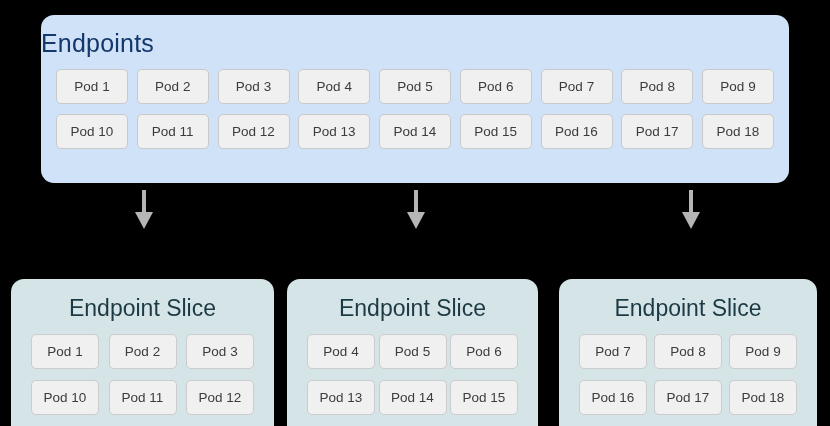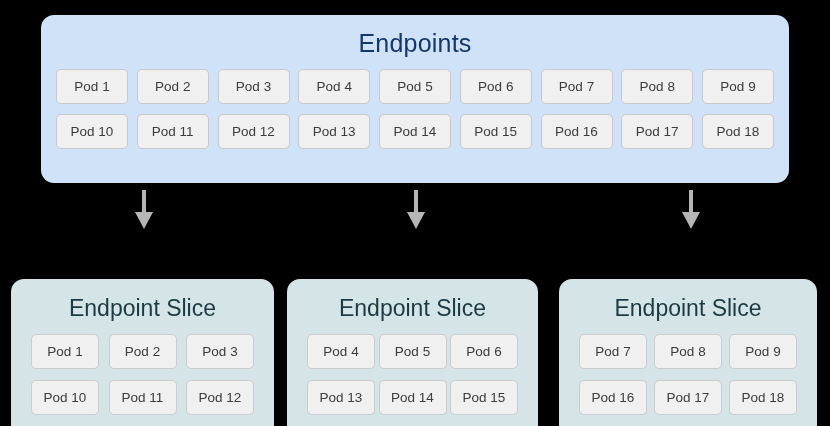--- a/index.html
+++ b/index.html
@@ -20,21 +20,21 @@
     position: absolute;
     left: 41px;
     top: 15px;
     width: 748px;
     height: 168px;
     background: #cfe2f7;
     border-radius: 13px;
     box-sizing: border-box;
   }
   .endpoints-title {
-    text-align: center;
+    text-align: left;
     color: #14386b;
     font-size: 25px;
     line-height: 25px;
     padding-top: 16px;
     letter-spacing: 0.2px;
     font-weight: 400;
   }
   .endpoints-rows {
     padding: 13px 15px 0 15px;
   }

